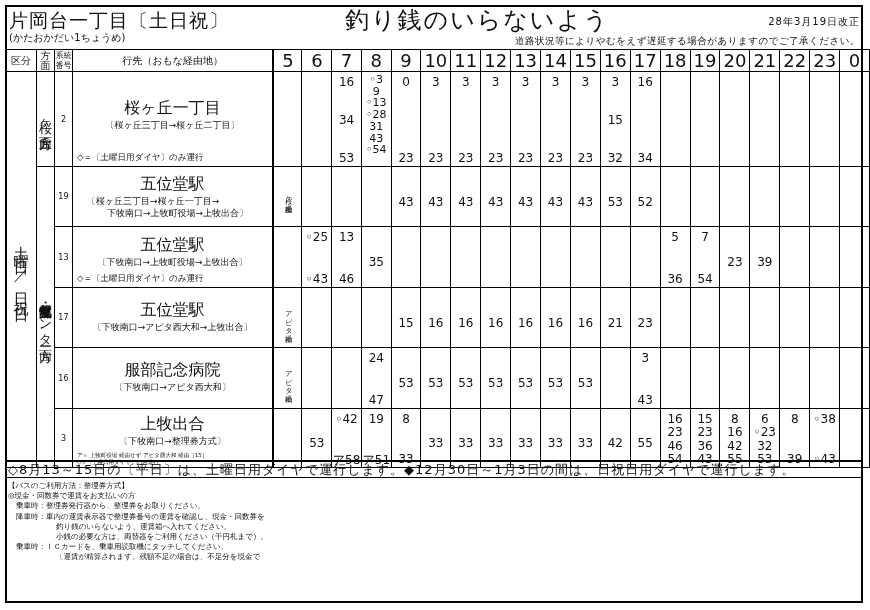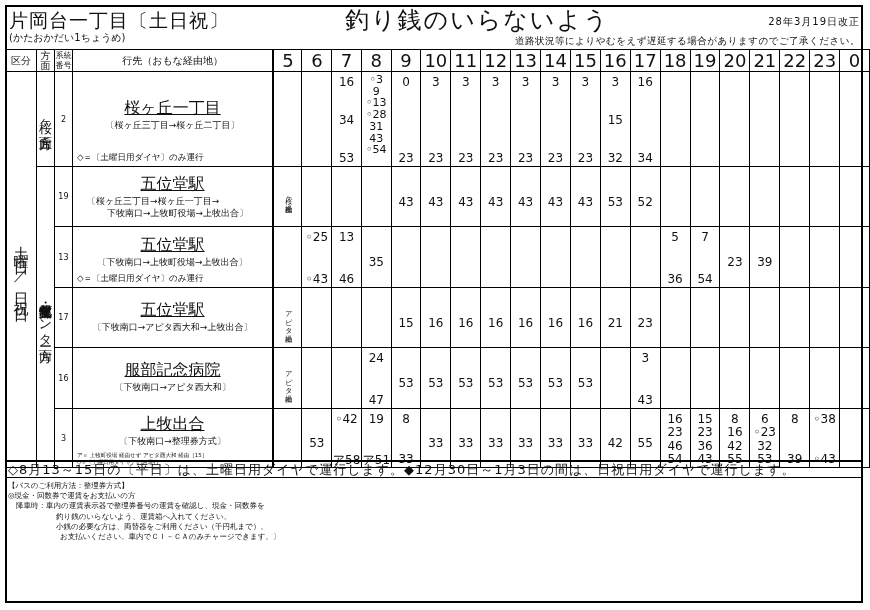--- a/index.html
+++ b/index.html
@@ -12,21 +12,21 @@
   .delay{position:absolute;right:10px;top:35px;font-size:9.5px;letter-spacing:0.5px;}
   table.tt{position:absolute;left:5px;top:49px;border-collapse:collapse;table-layout:fixed;}
   table.tt td,table.tt th{border:1px solid #000;padding:0;font-weight:normal;vertical-align:top;}
   .hdr th{height:20px;border-bottom:2px solid #000;}
   .hcell{font-size:18px;text-align:center;vertical-align:middle !important;}
   .small-hdr{font-size:9px;line-height:10px;text-align:center;vertical-align:middle !important;}
   .kubun{font-size:15px;text-align:center;vertical-align:middle !important;line-height:30px;writing-mode:vertical-rl;letter-spacing:8px;}
   .homen{font-size:13px;text-align:center;writing-mode:vertical-rl;line-height:17px;vertical-align:middle !important;}
   .route-no{font-size:8px;text-align:center;vertical-align:middle !important;}
   .dest{position:relative;}
-  .dest-name{text-align:center;font-size:16px;display:block;text-decoration:underline;}
+  .dest-name{text-align:center;font-size:16px;display:block;}
   .dest-via{text-align:center;font-size:9px;display:block;line-height:12px;}
   .dest-note{position:absolute;left:4px;bottom:2px;font-size:8.5px;}
   .dest-note-tiny{position:absolute;left:4px;bottom:1px;font-size:5.5px;line-height:7px;}
   .via-col{font-size:7px;text-align:center;vertical-align:middle !important;writing-mode:vertical-rl;line-height:9px;}
   .tcell{position:relative;font-size:12px;}
   .m{position:absolute;left:0;right:0;text-align:center;}
   .m.sm{font-size:11px;}
   .thick-l{border-left:2px solid #000 !important;}
   .row-sep td{border-top:2px solid #000;}
   .notice{position:absolute;left:5px;top:460px;width:858px;height:18px;border-top:2px solid #000;border-bottom:1px solid #000;box-sizing:border-box;font-size:13px;padding-left:3px;line-height:16px;letter-spacing:1px;}
@@ -456,17 +456,19 @@
         <td class="tcell" style="height: 58px;"></td>
       </tr>
 </tbody>
   </table>
 
 <div class="notice">◇8月13～15日の〔平日〕は、土曜日用ダイヤで運行します。◆12月30日～1月3日の間は、日祝日用ダイヤで運行します。</div>
 
 <div class="footer">
   <div>【バスのご利用方法：整理券方式】</div>
   <div>◎現金・回数券で運賃をお支払いの方</div>
+  <div class="fi1">乗車時：整理券発行器から、整理券をお取りください。</div>
   <div class="fi1">降車時：車内の運賃表示器で整理券番号の運賃を確認し、現金・回数券を</div>
   <div class="fi2">釣り銭のいらないよう、運賃箱へ入れてください。</div>
   <div class="fi2">小銭の必要な方は、両替器をご利用ください（千円札まで）。</div>
-  <div class="fi3">お支払いください。車内でＣＩ－ＣＡのみチャージできます。〕</div>
+  <div class="fi1">乗車時：ＩＣカードを、乗車用読取機にタッチしてください。</div>
+  <div class="fi2">〔運賃が精算されます。残額不足の場合は、不足分を現金で</div>
 </div>
 
 </body></html>

